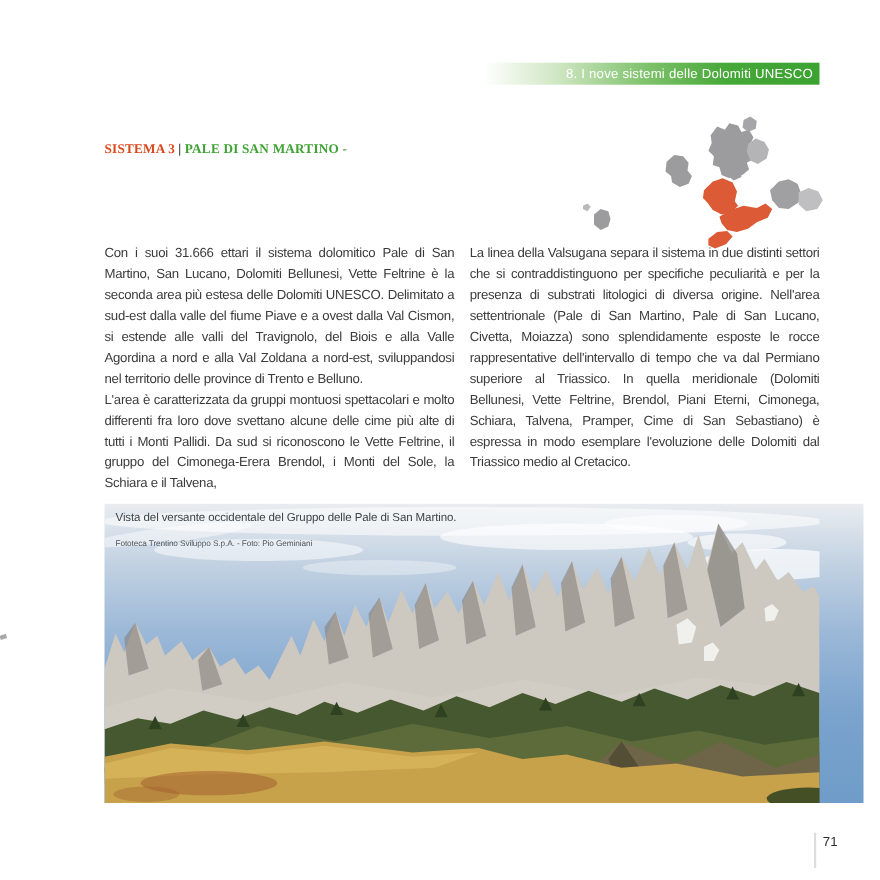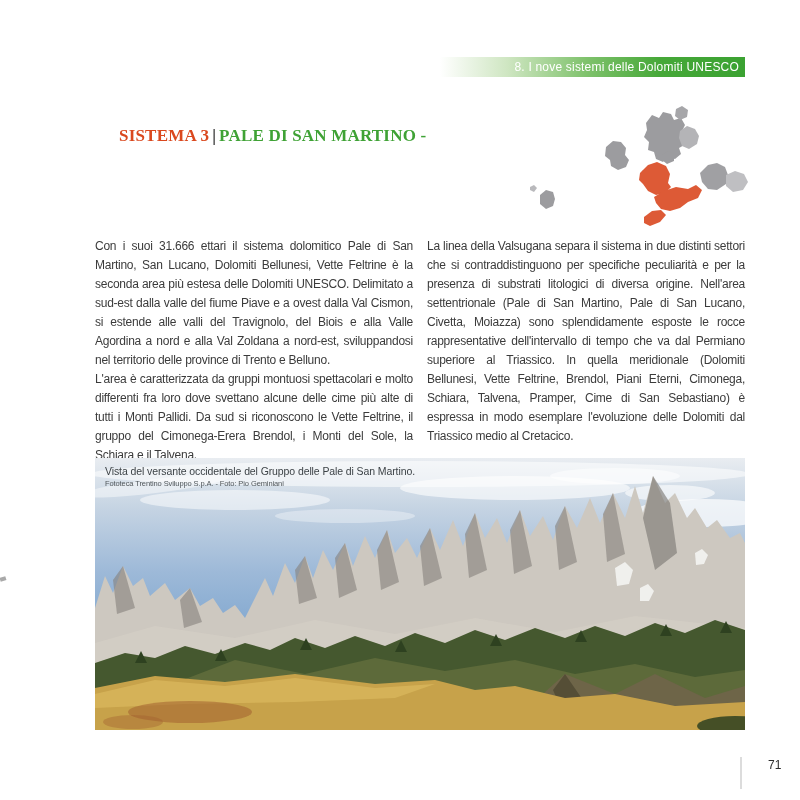--- a/index.html
+++ b/index.html
@@ -8,46 +8,46 @@
   .page{position:absolute;inset:0;background:#fff;}
 
   
   .header-bar{position:absolute;left:440px;top:57px;width:305px;height:20px;
     background:linear-gradient(90deg, rgba(255,255,255,0) 0%, #cfe6c2 22%, #7fc26c 48%, #46a838 72%, #3ba232 100%);
     display:flex;align-items:center;justify-content:flex-end;}
   .header-bar span{color:#ffffff;font-size:12px;letter-spacing:.2px;padding-right:6px;line-height:20px;}
 
   
   .title-block{position:absolute;left:95px;top:125px;width:480px;
-    font-family:"Liberation Serif", serif;font-weight:bold;font-size:17px;line-height:21.5px;letter-spacing:.2px;margin-left:24px;}
+    font-family:"Liberation Serif", serif;font-weight:bold;font-size:12px;line-height:21.5px;letter-spacing:.2px;}
   .title-red{color:#da481e;}
   .title-sep{color:#2b2b2b;font-weight:bold;padding:0 3px;}
   .title-green{color:#3fa235;}
 
   
   .map-wrap{position:absolute;left:528px;top:95px;width:235px;height:140px;}
 
   
-  .col{position:absolute;top:237px;width:318px;color:#3b3b3b;
+  .col{position:absolute;top:221px;width:318px;color:#3b3b3b;
        font-size:12px;line-height:19px;text-align:justify;letter-spacing:-0.25px;}
   .col-left{left:95px;}
   .col-right{left:427px;}
   .col p{margin:0;}
 
   
   .photo{position:absolute;left:95px;top:458px;width:650px;height:272px;overflow:hidden;
-    background:linear-gradient(180deg,#e9edf1 0%, #c6d4e3 18%, #9db9d8 42%, #7aa3cd 70%, #6f9cc9 100%);}
+    background:linear-gradient(180deg,#e9edf1 0%, #c6d4e3 18%, #9db9d8 42%, #7aa3cd 70%, #6f9cc9 100%);padding-left:40px;}
   .photo svg{position:absolute;left:0;top:0;}
   .photo-caption{position:absolute;left:10px;top:7px;z-index:5;}
   .photo-caption .cap1{font-size:10.5px;color:#3d4347;letter-spacing:-0.1px;}
-  .photo-caption .cap2{font-size:7.5px;color:#51575b;margin-top:2px;letter-spacing:-0.1px;}
+  .photo-caption .cap2{font-size:7.5px;color:#51575b;margin-top:12px;letter-spacing:-0.1px;}
 
   
   .page-rule{position:absolute;left:740px;top:757px;width:2px;height:32px;background:#dcdcdc;}
-  .page-number{position:absolute;left:748px;top:758px;font-size:12px;color:#2d2d2d;margin-left:20px;}
+  .page-number{position:absolute;left:748px;top:758px;font-size:12px;color:#2d2d2d;}
 
   .crop-tick{position:absolute;left:0px;top:577px;width:6px;height:4px;background:#a9a9a9;transform:rotate(-18deg);}
 </style>
 </head>
 <body>
 
 <div class="page">
 
   <div class="header-bar">
     <span>8. I nove sistemi delle Dolomiti UNESCO</span>

